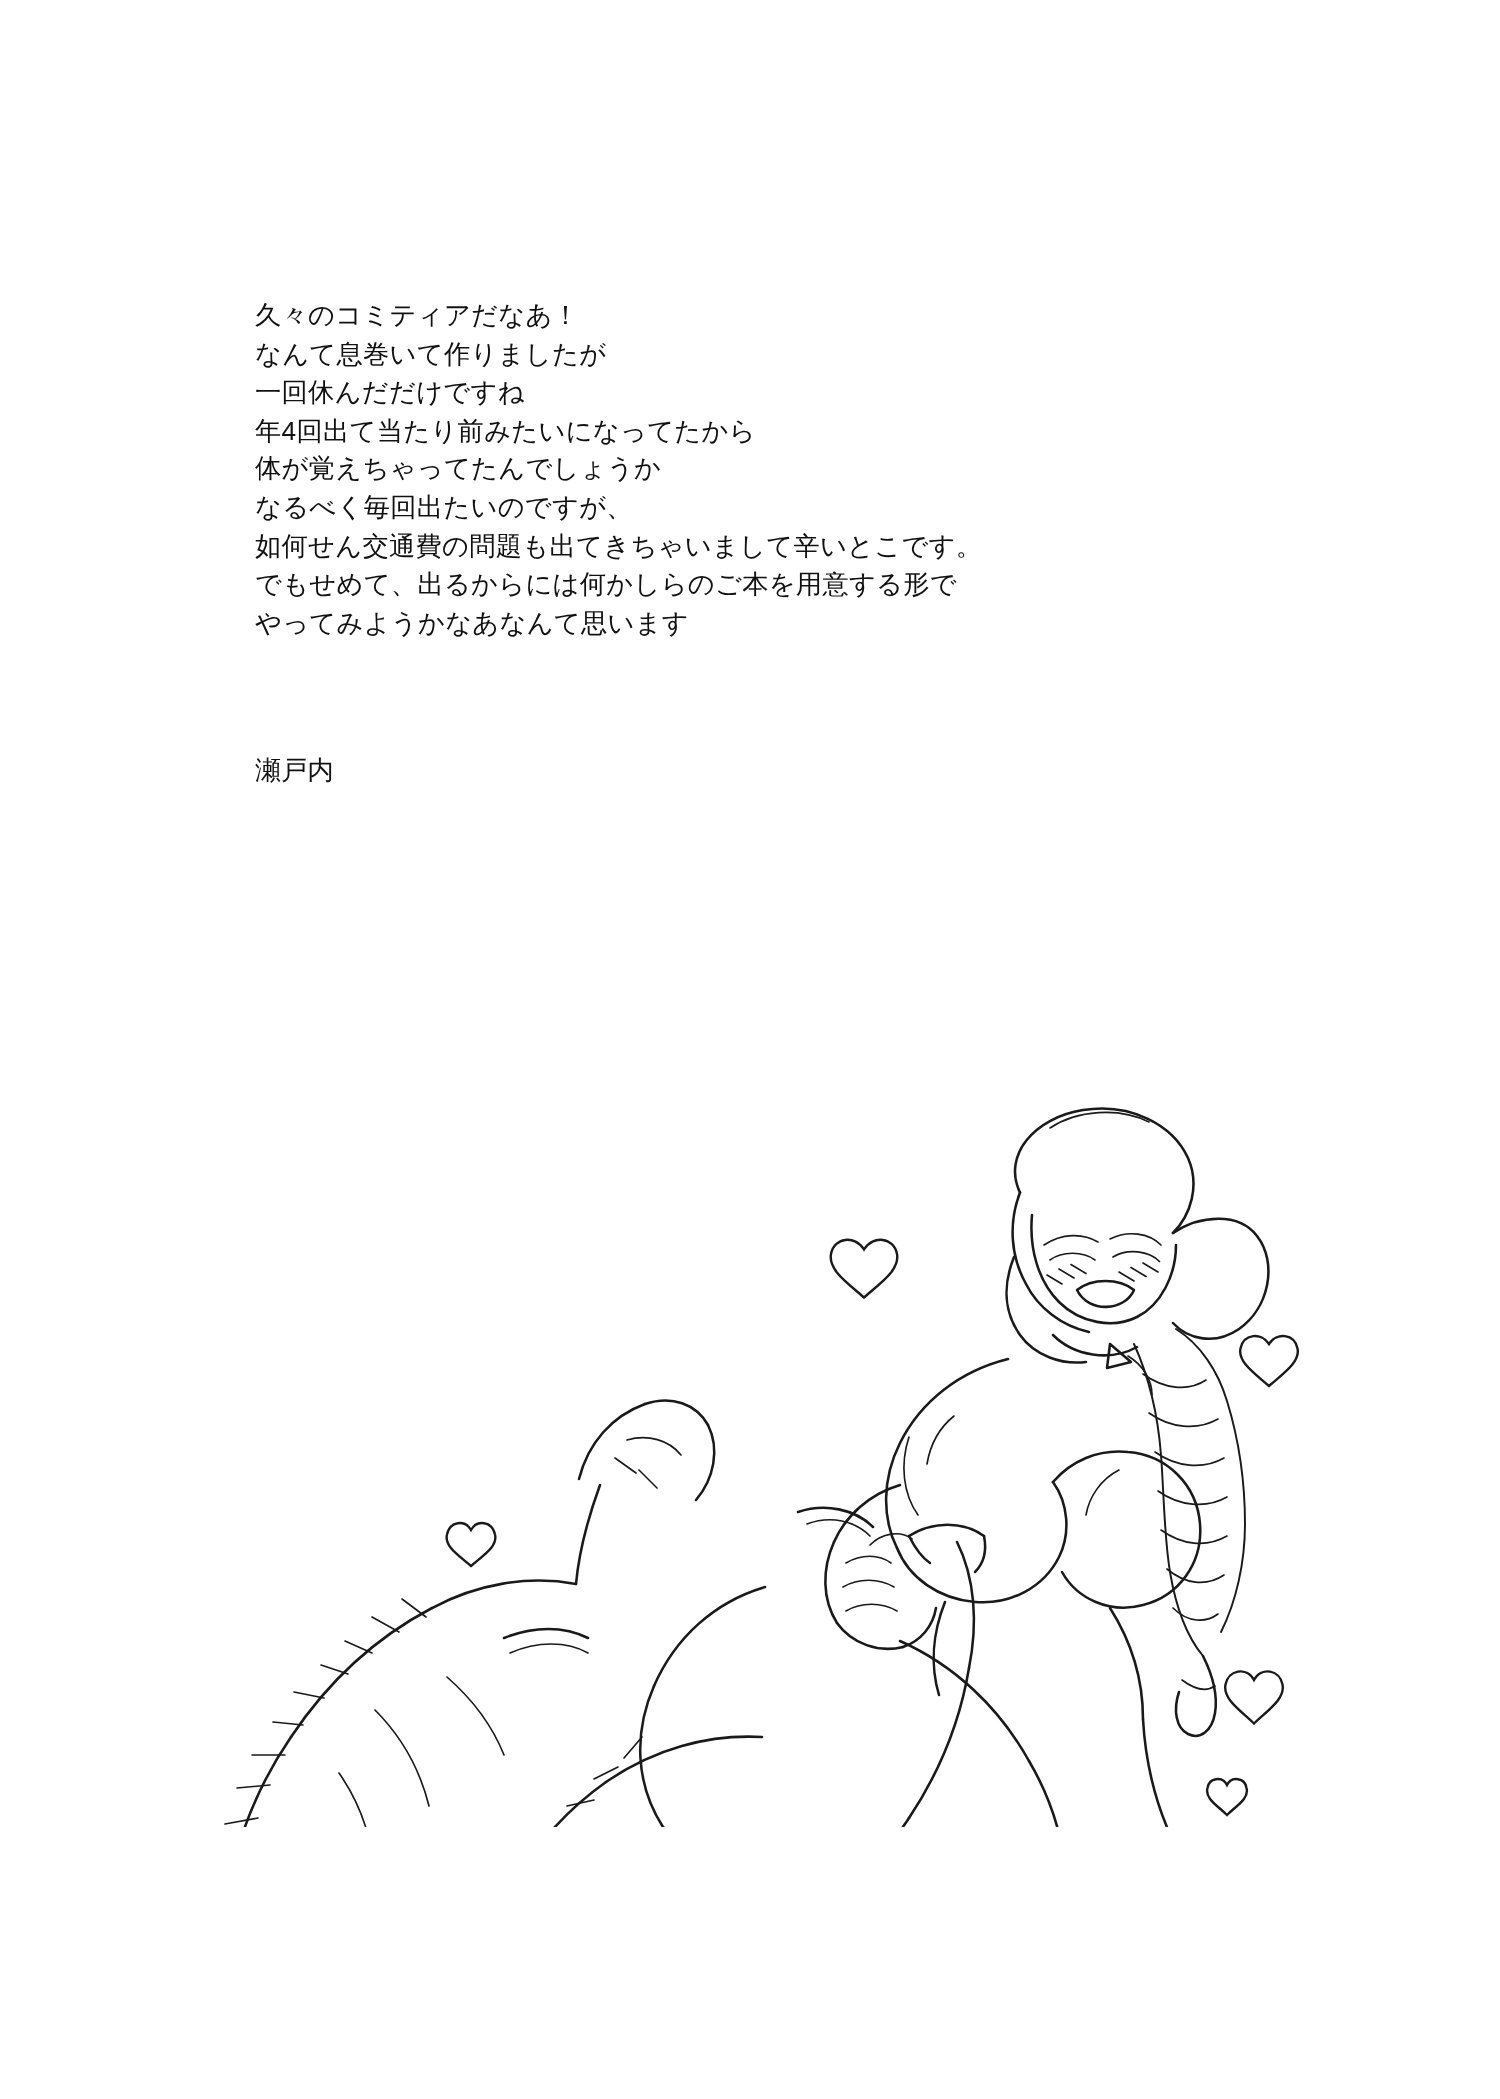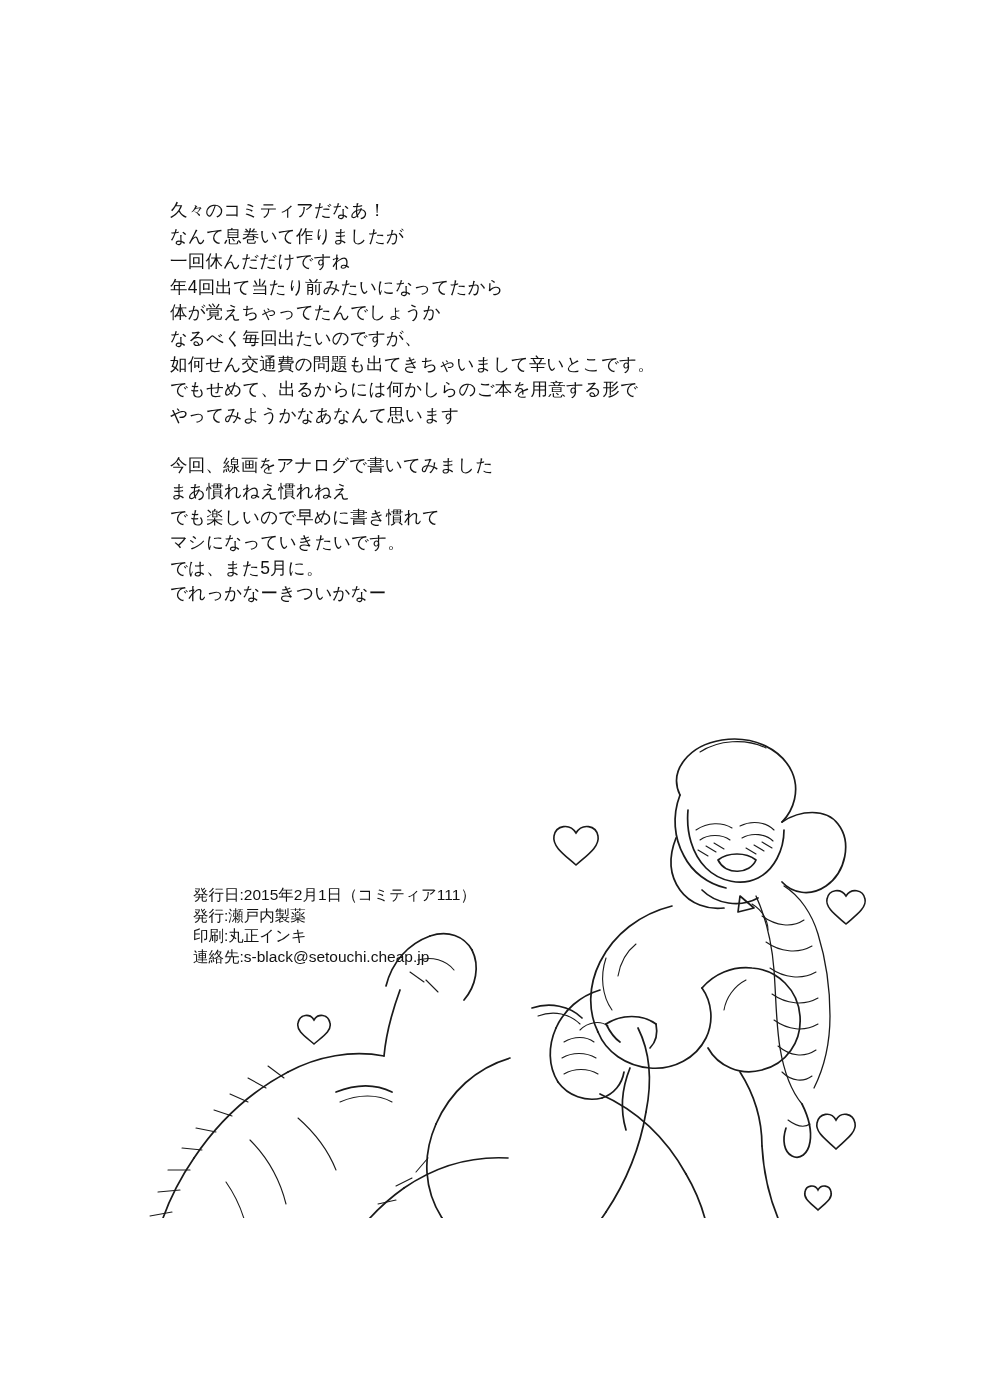--- a/index.html
+++ b/index.html
@@ -120,34 +120,23 @@
     <p>久々のコミティアだなあ！
 なんて息巻いて作りましたが
 一回休んだだけですね
 年4回出て当たり前みたいになってたから
 体が覚えちゃってたんでしょうか
 なるべく毎回出たいのですが、
 如何せん交通費の問題も出てきちゃいまして辛いとこです。
 でもせめて、出るからには何かしらのご本を用意する形で
 やってみようかなあなんて思います</p>
     <div class="para-gap"></div>
-    <p>今回、線画をアナログで書いてみました
-まあ慣れねえ慣れねえ
-でも楽しいので早めに書き慣れて
-マシになっていきたいです。
-では、また5月に。
-でれっかなーきついかなー</p>
+    <div class="signature">瀬戸内</div>
   </div>
 
-  <div class="colophon">
-    <p>発行日:2015年2月1日（コミティア111）</p>
-    <p>発行:瀬戸内製薬</p>
-    <p>印刷:丸正インキ</p>
-    <p>連絡先:s-black@setouchi.cheap.jp</p>
-  </div>
 
   <div class="page-number">26</div>
 
   <div class="illustration">
     <svg viewBox="0 0 930 680" xmlns="http://www.w3.org/2000/svg" aria-hidden="true">
 
       <g>
         <path class="ink" d="M640 105 C628 80 650 55 682 50 C714 45 742 60 752 82 C760 100 754 120 742 132"></path>
         <path class="ink" d="M742 132 C760 120 786 118 798 134 C812 152 806 182 786 196 C770 207 752 203 742 192"></path>
         <path class="ink" d="M640 105 C632 126 634 148 644 166 C652 182 668 194 686 198"></path>

